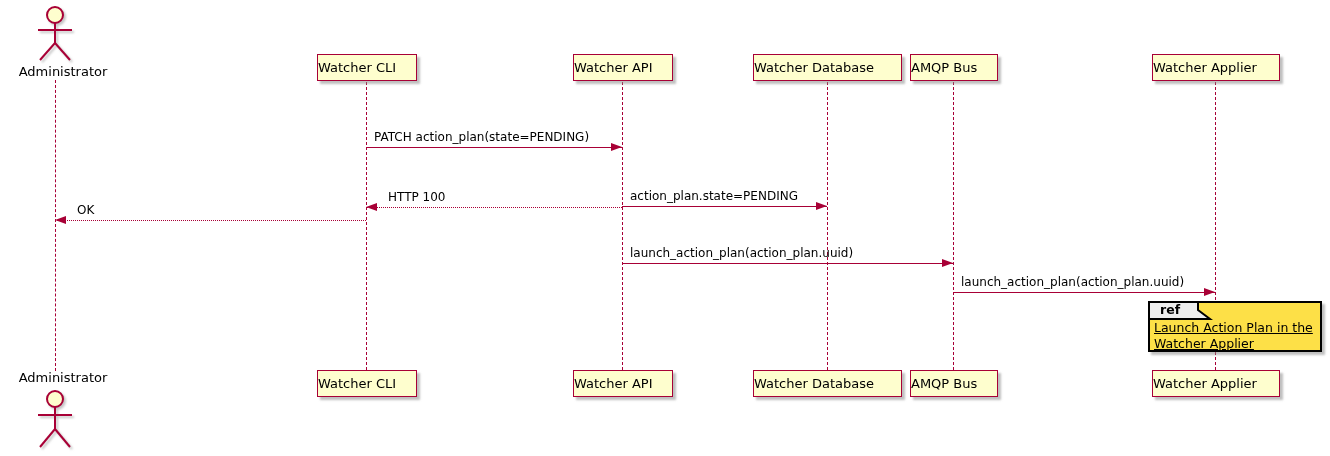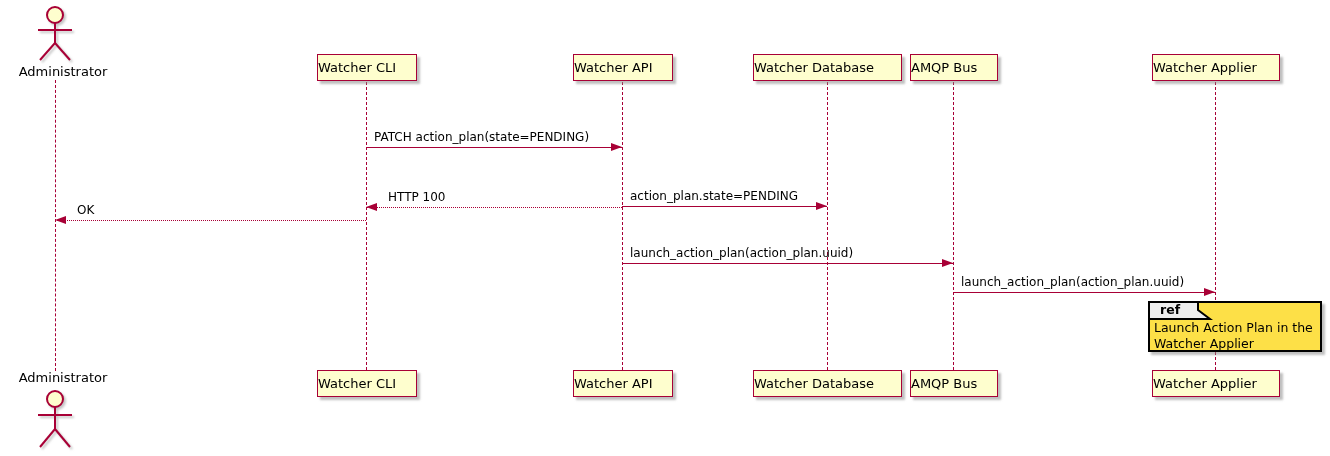--- a/index.html
+++ b/index.html
@@ -82,20 +82,21 @@
   .ref-tab{position:absolute;left:-2px;top:-2px;width:70px;height:20px;}
   .ref-tab-label{
     position:absolute;left:12px;top:0px;
     font-size:12.5px;font-weight:bold;
     line-height:18px;
   }
   .ref-body{
     position:absolute;left:4px;top:17px;right:2px;
     font-size:12.5px;line-height:16px;
     white-space:pre-line;
+    text-decoration:underline;
   }
 </style>
 </head>
 <body>
 
 <div class="canvas">
 
   <div class="lifeline" style="left:55px;top:80px;height:291px;"></div>
   <div class="lifeline" style="left:366px;top:82px;height:288px;"></div>
   <div class="lifeline" style="left:622px;top:82px;height:288px;"></div>

